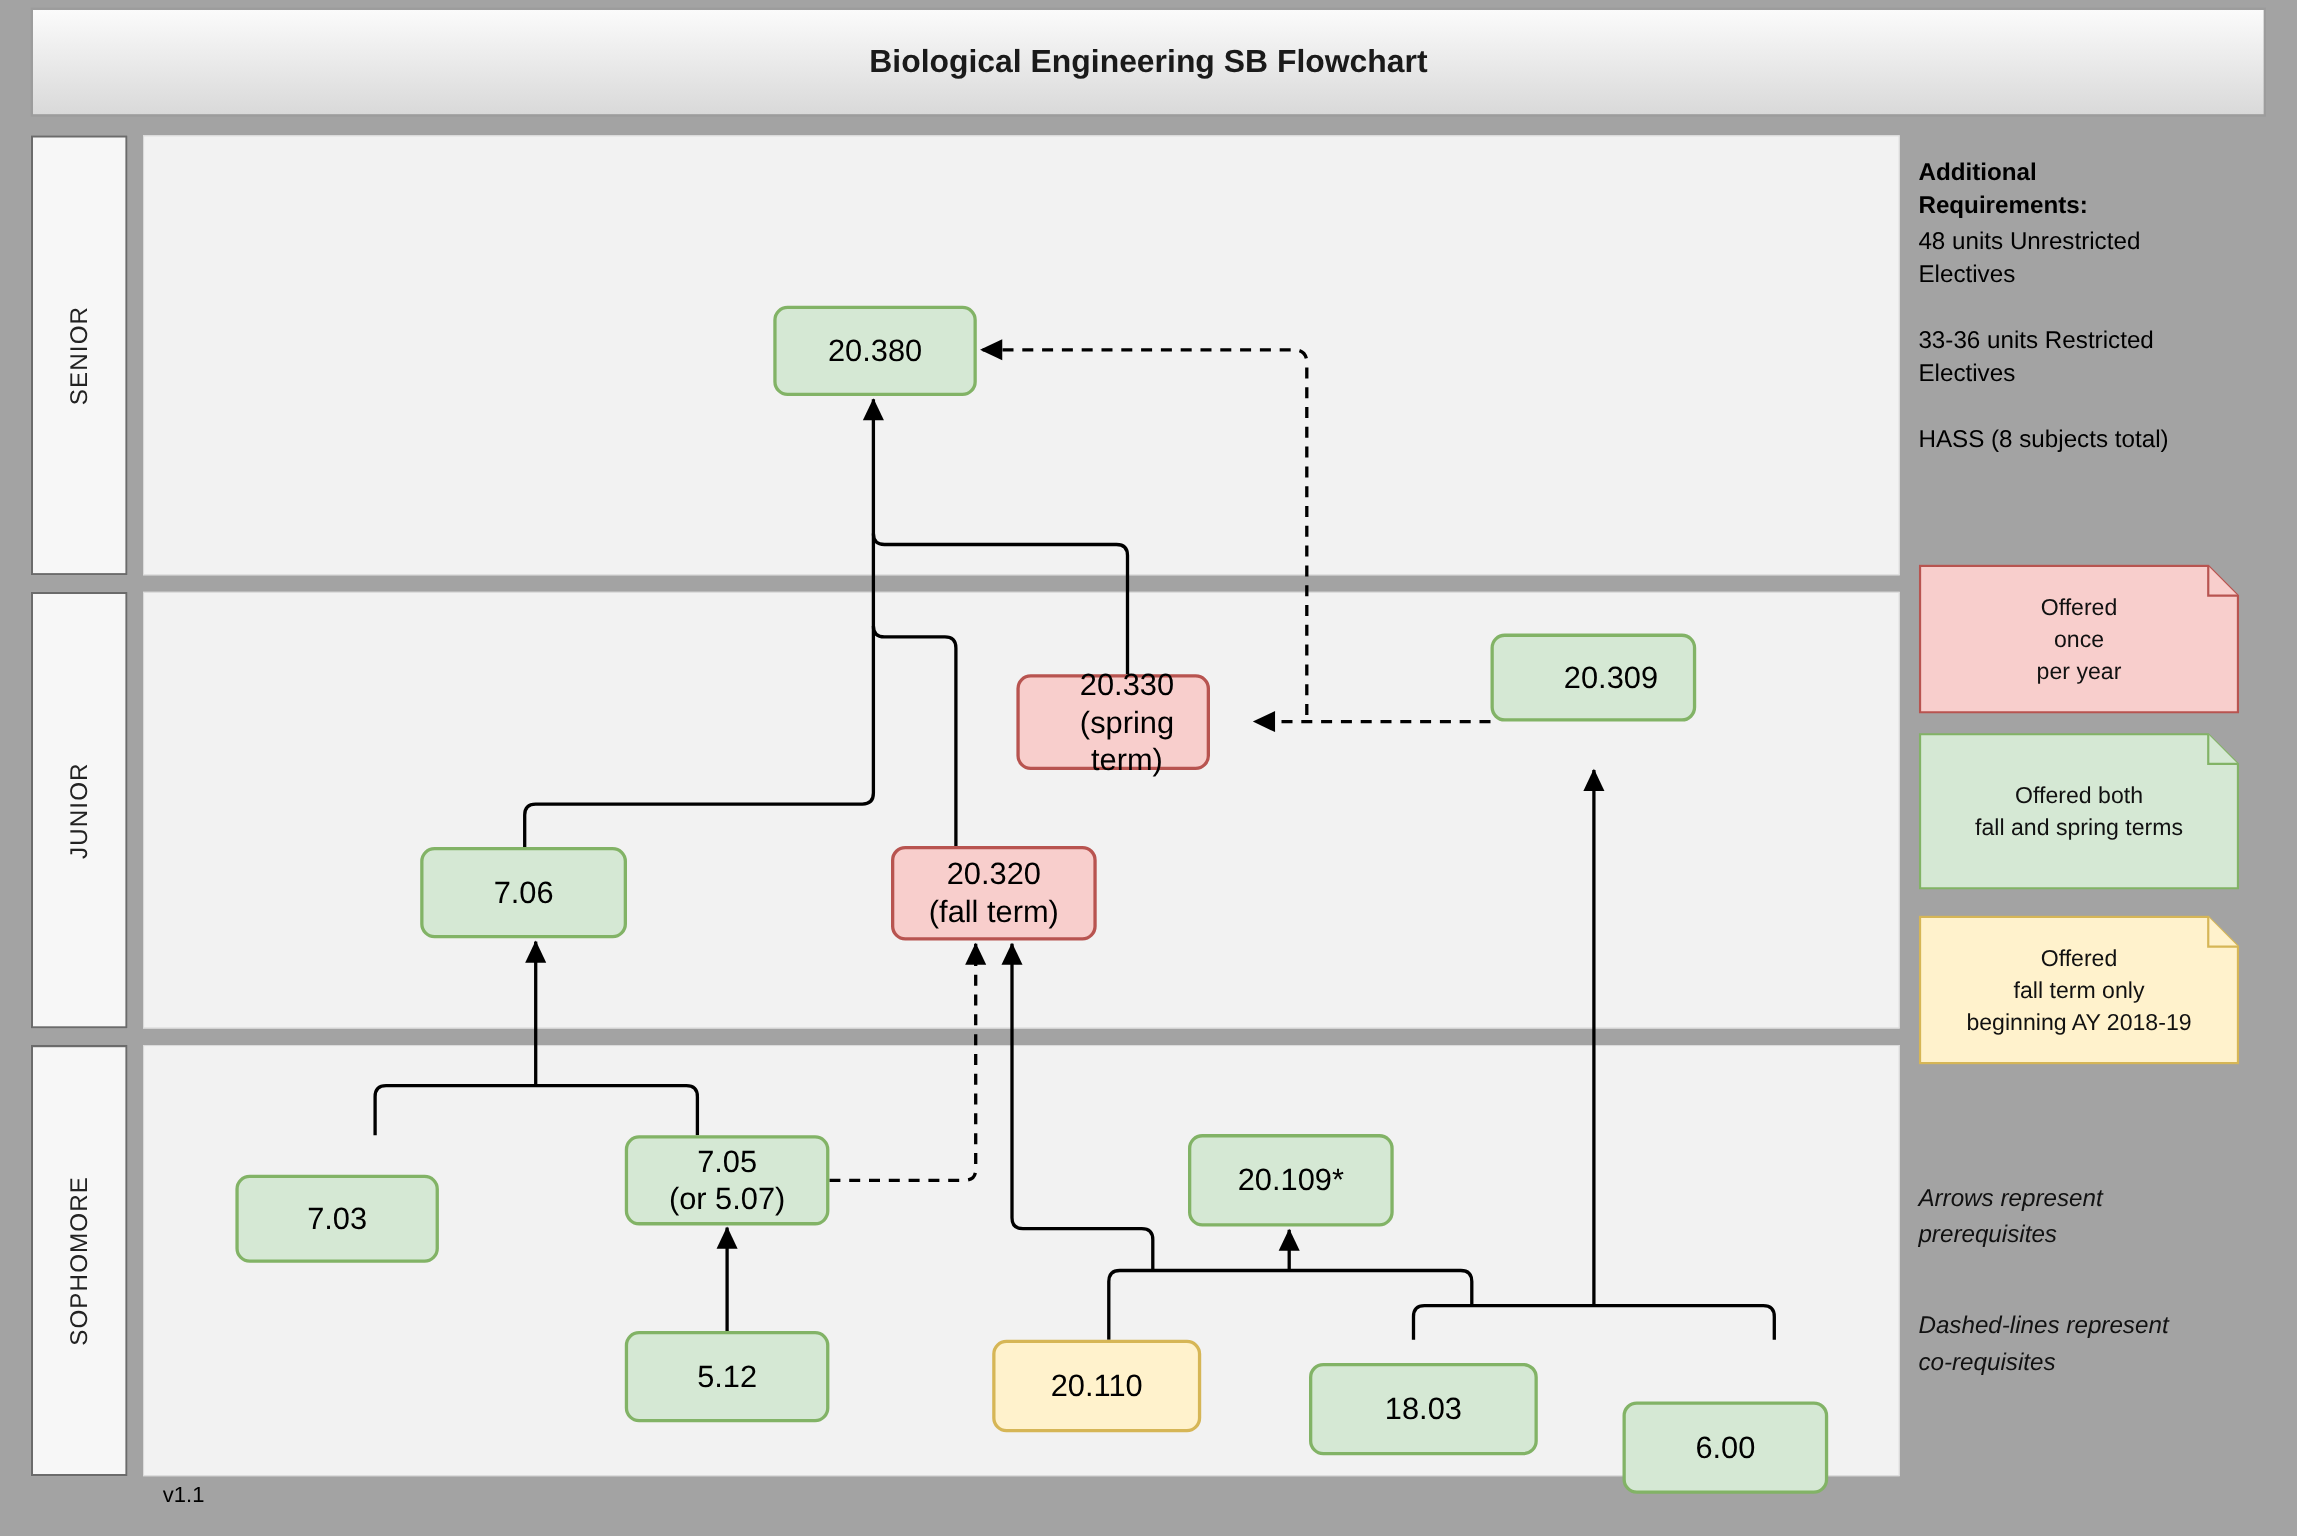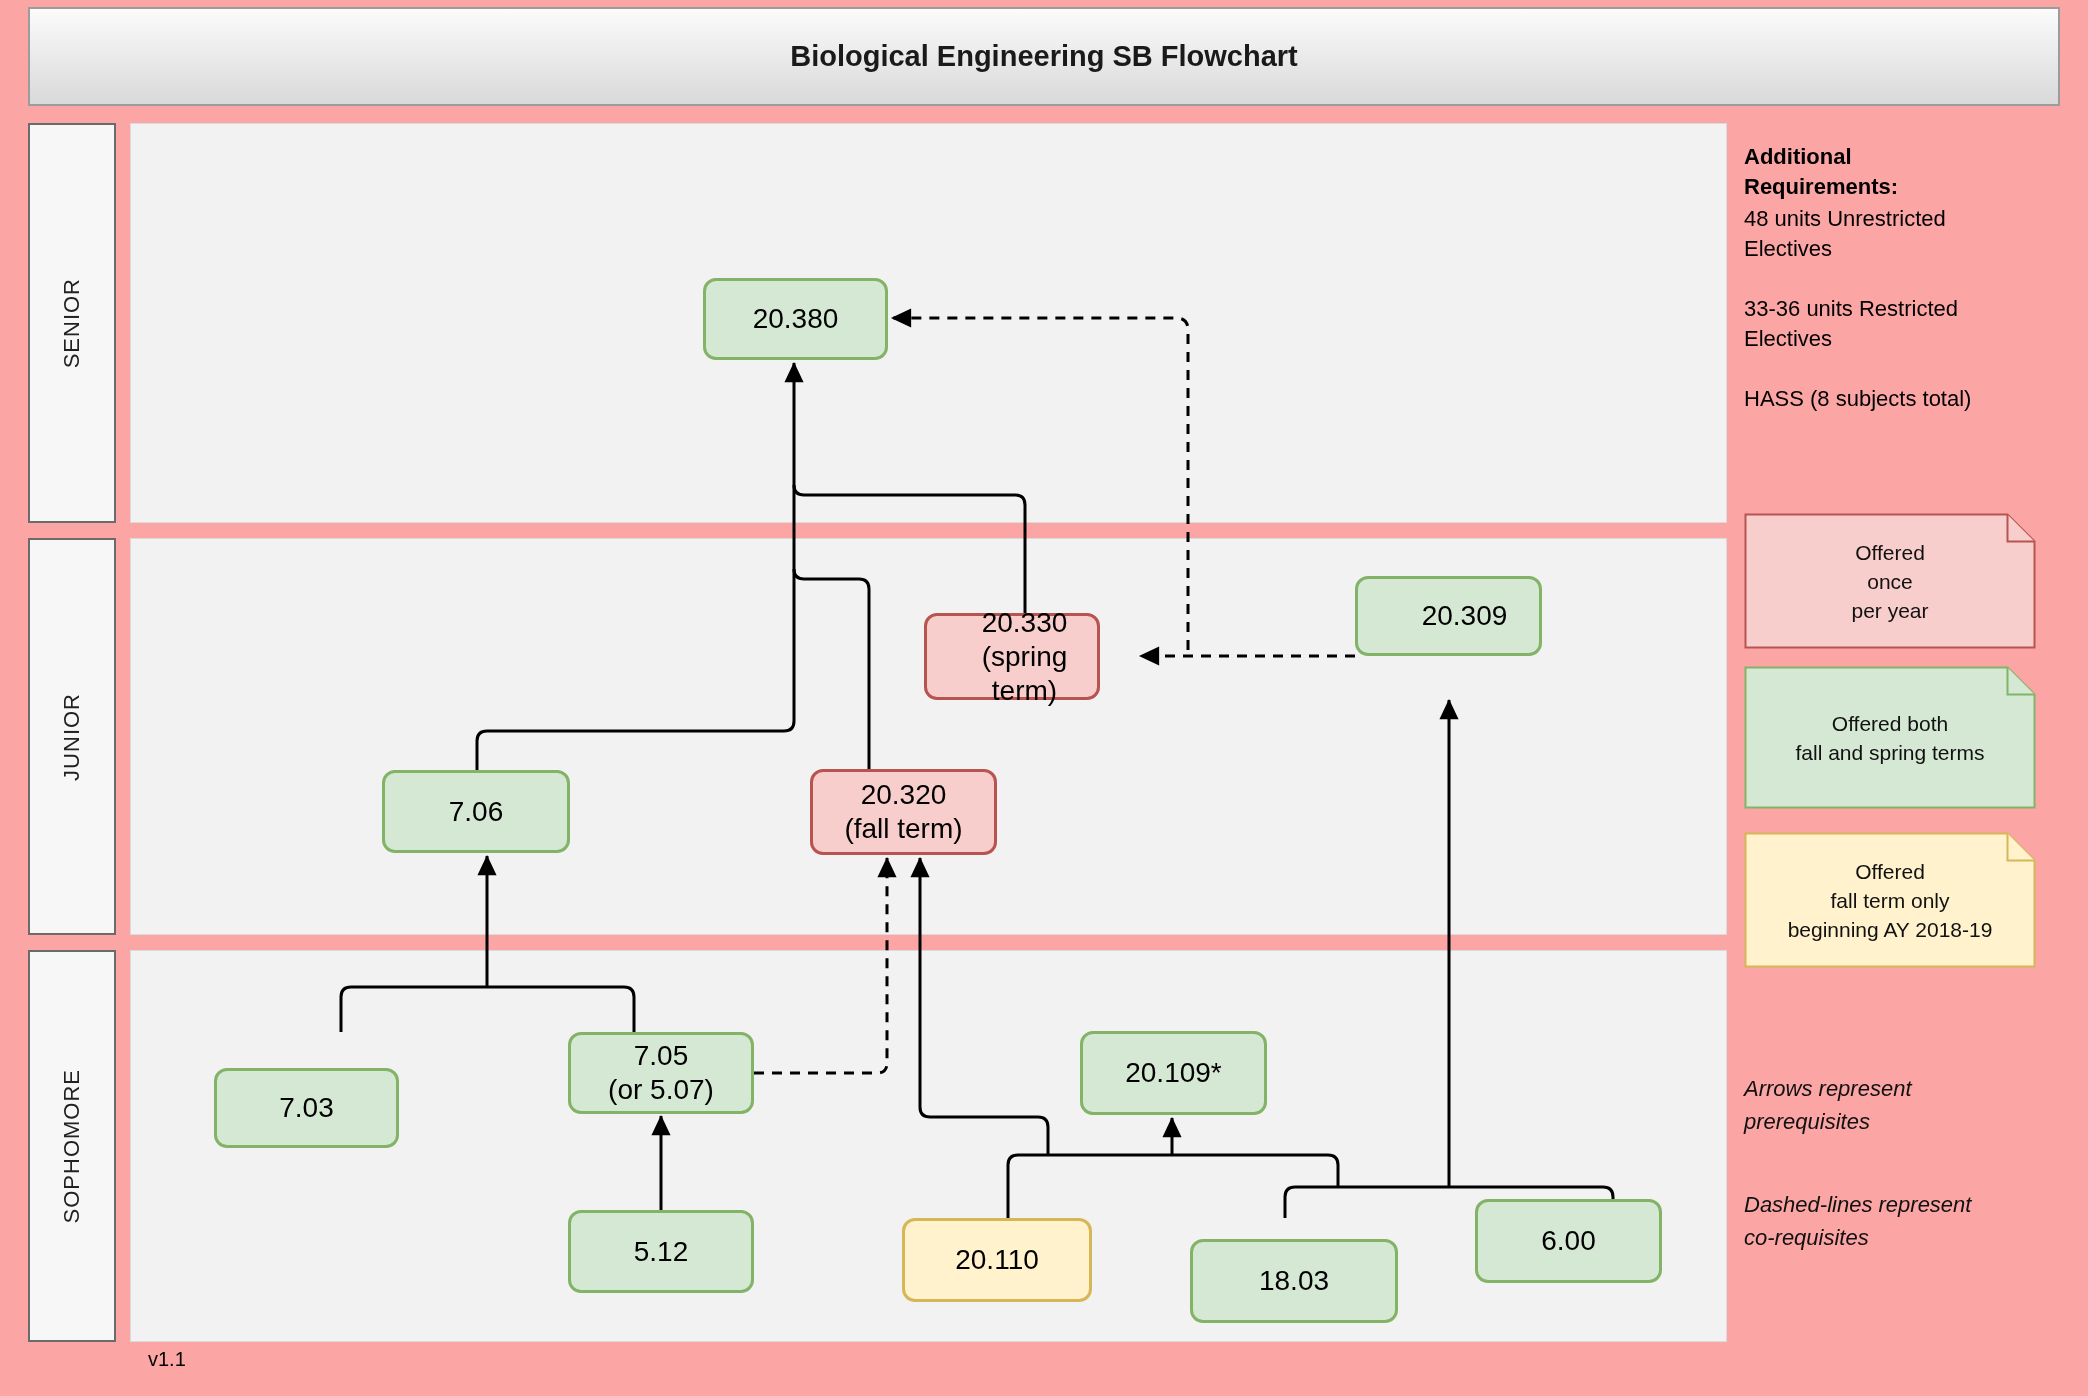--- a/index.html
+++ b/index.html
@@ -1,16 +1,16 @@
 <!DOCTYPE html>
 <html><head>
 <meta charset="utf-8">
 <style>
   html,body{margin:0;padding:0;background:#ffffff;font-family:"Liberation Sans",sans-serif;color:#000;}
-  #stage{position:relative;width:2088px;height:1396px;background:#fca5a5;overflow:hidden;}
+  #stage{position:relative;width:2088px;height:1396px;background:#a3a3a3;overflow:hidden;}
 
   
   .title-bar{position:absolute;left:28px;top:7px;width:2032px;height:99px;
     background:linear-gradient(#fbfbfb,#d9d9d9);
     border:2px solid #9c9c9c;box-sizing:border-box;
     display:flex;align-items:center;justify-content:center;}
   .title-bar h1{margin:0;font-size:29px;font-weight:bold;color:#1a1a1a;}
 
   
   .year-label{position:absolute;left:28px;width:88px;background:#f7f7f7;
@@ -135,21 +135,21 @@
       </div>
       <div class="course green" style="left: 568px; top: 1210px; width: 186px; height: 83px;">
         <div>5.12</div>
       </div>
       <div class="course yellow" style="left: 902px; top: 1218px; width: 190px; height: 84px;">
         <div>20.110</div>
       </div>
       <div class="course green" style="left: 1190px; top: 1239px; width: 208px; height: 84px;">
         <div>18.03</div>
       </div>
-      <div class="course green" style="left: 1475px; top: 1199px; width: 187px; height: 84px;">
+      <div class="course green" style="left: 1475px; top: 1274px; width: 187px; height: 84px;">
         <div>6.00</div>
       </div>
     </div>
 
   <div class="addl-req">
     <div class="hd">Additional
 Requirements:</div>
     <div class="item">48 units Unrestricted
 Electives</div>
     <div class="item">33-36 units Restricted

